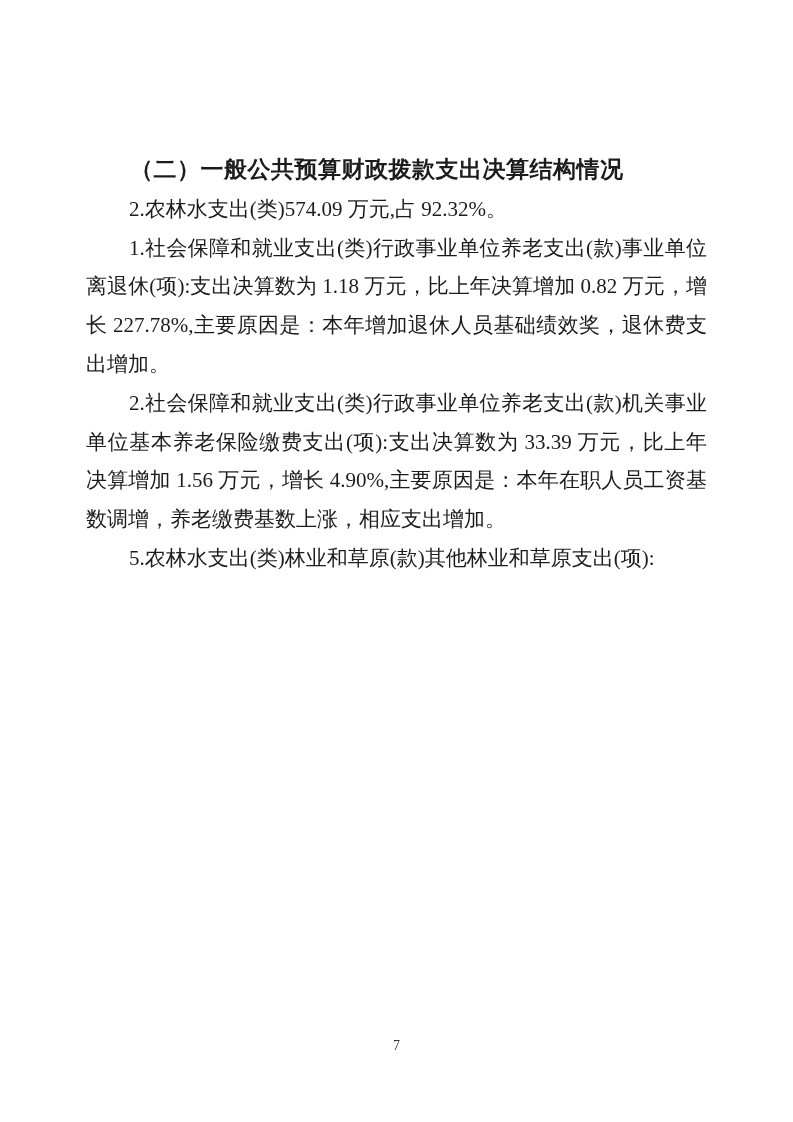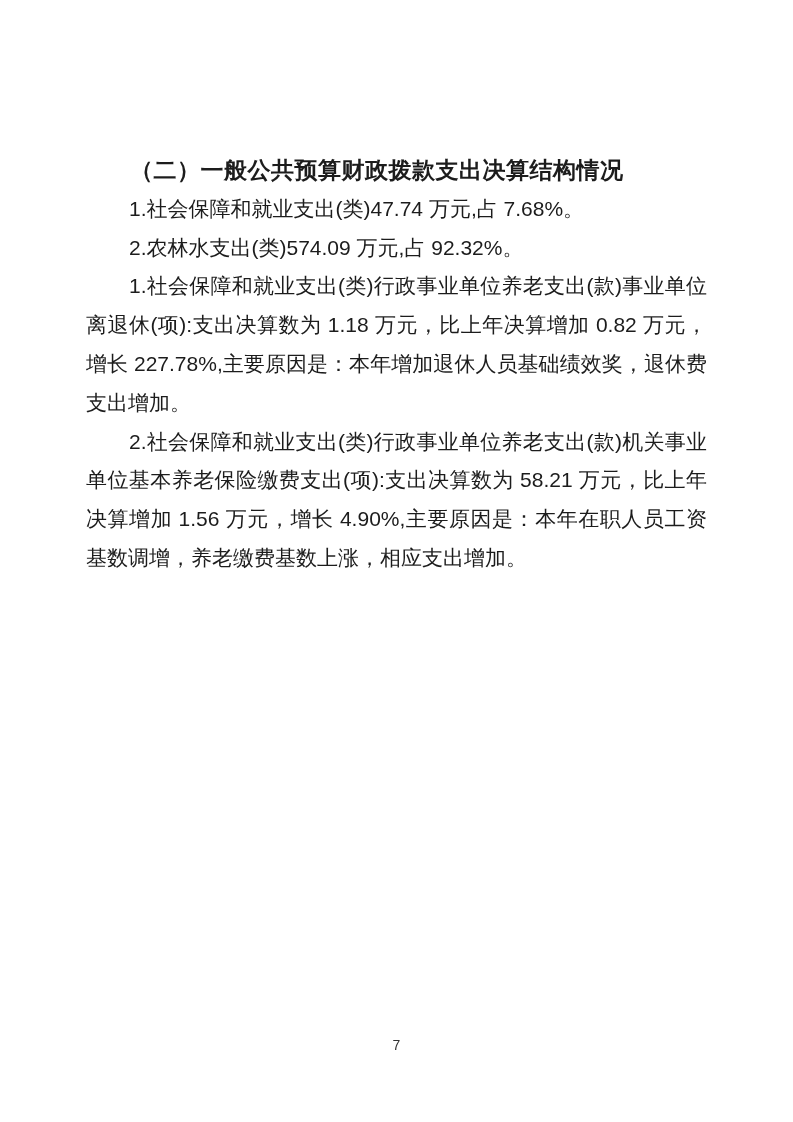--- a/index.html
+++ b/index.html
@@ -7,21 +7,21 @@
     padding: 0;
     background: #ffffff;
   }
   .page {
     position: relative;
     width: 793px;
     height: 1122px;
     margin: 0 auto;
     background: #ffffff;
     color: #1c1c1c;
-    font-family: Liberation Sans, sans-serif;
+    font-family: Liberation Serif, serif;
     overflow: hidden;
   }
   .content {
     position: absolute;
     left: 86px;
     top: 151px;
     width: 621px;
   }
   .blk {
     margin: 0;
@@ -55,21 +55,21 @@
     font-size: 14px;
     color: #333333;
   }
 </style>
 </head>
 <body>
 
 <div class="page">
   <div class="content">
     <h3 class="blk heading">（二）一般公共预算财政拨款支出决算结构情况</h3>
-    <p class="blk item">1.社会保障和就业支出(类)47.74 万元,占 7.68%。</p>
     <p class="blk item">2.农林水支出(类)574.09 万元,占 92.32%。</p>
     <p class="blk para">1.社会保障和就业支出(类)行政事业单位养老支出(款)事业单位离退休(项):支出决算数为 1.18 万元，比上年决算增加 0.82 万元，增长 227.78%,主要原因是：本年增加退休人员基础绩效奖，退休费支出增加。</p>
-    <p class="blk para">2.社会保障和就业支出(类)行政事业单位养老支出(款)机关事业单位基本养老保险缴费支出(项):支出决算数为 58.21 万元，比上年决算增加 1.56 万元，增长 4.90%,主要原因是：本年在职人员工资基数调增，养老缴费基数上涨，相应支出增加。</p>
+    <p class="blk para">2.社会保障和就业支出(类)行政事业单位养老支出(款)机关事业单位基本养老保险缴费支出(项):支出决算数为 33.39 万元，比上年决算增加 1.56 万元，增长 4.90%,主要原因是：本年在职人员工资基数调增，养老缴费基数上涨，相应支出增加。</p>
+    <p class="blk para">5.农林水支出(类)林业和草原(款)其他林业和草原支出(项):</p>
   </div>
   <div class="footer">
     <span class="page-number">7</span>
   </div>
 </div>
 
 </body></html>

